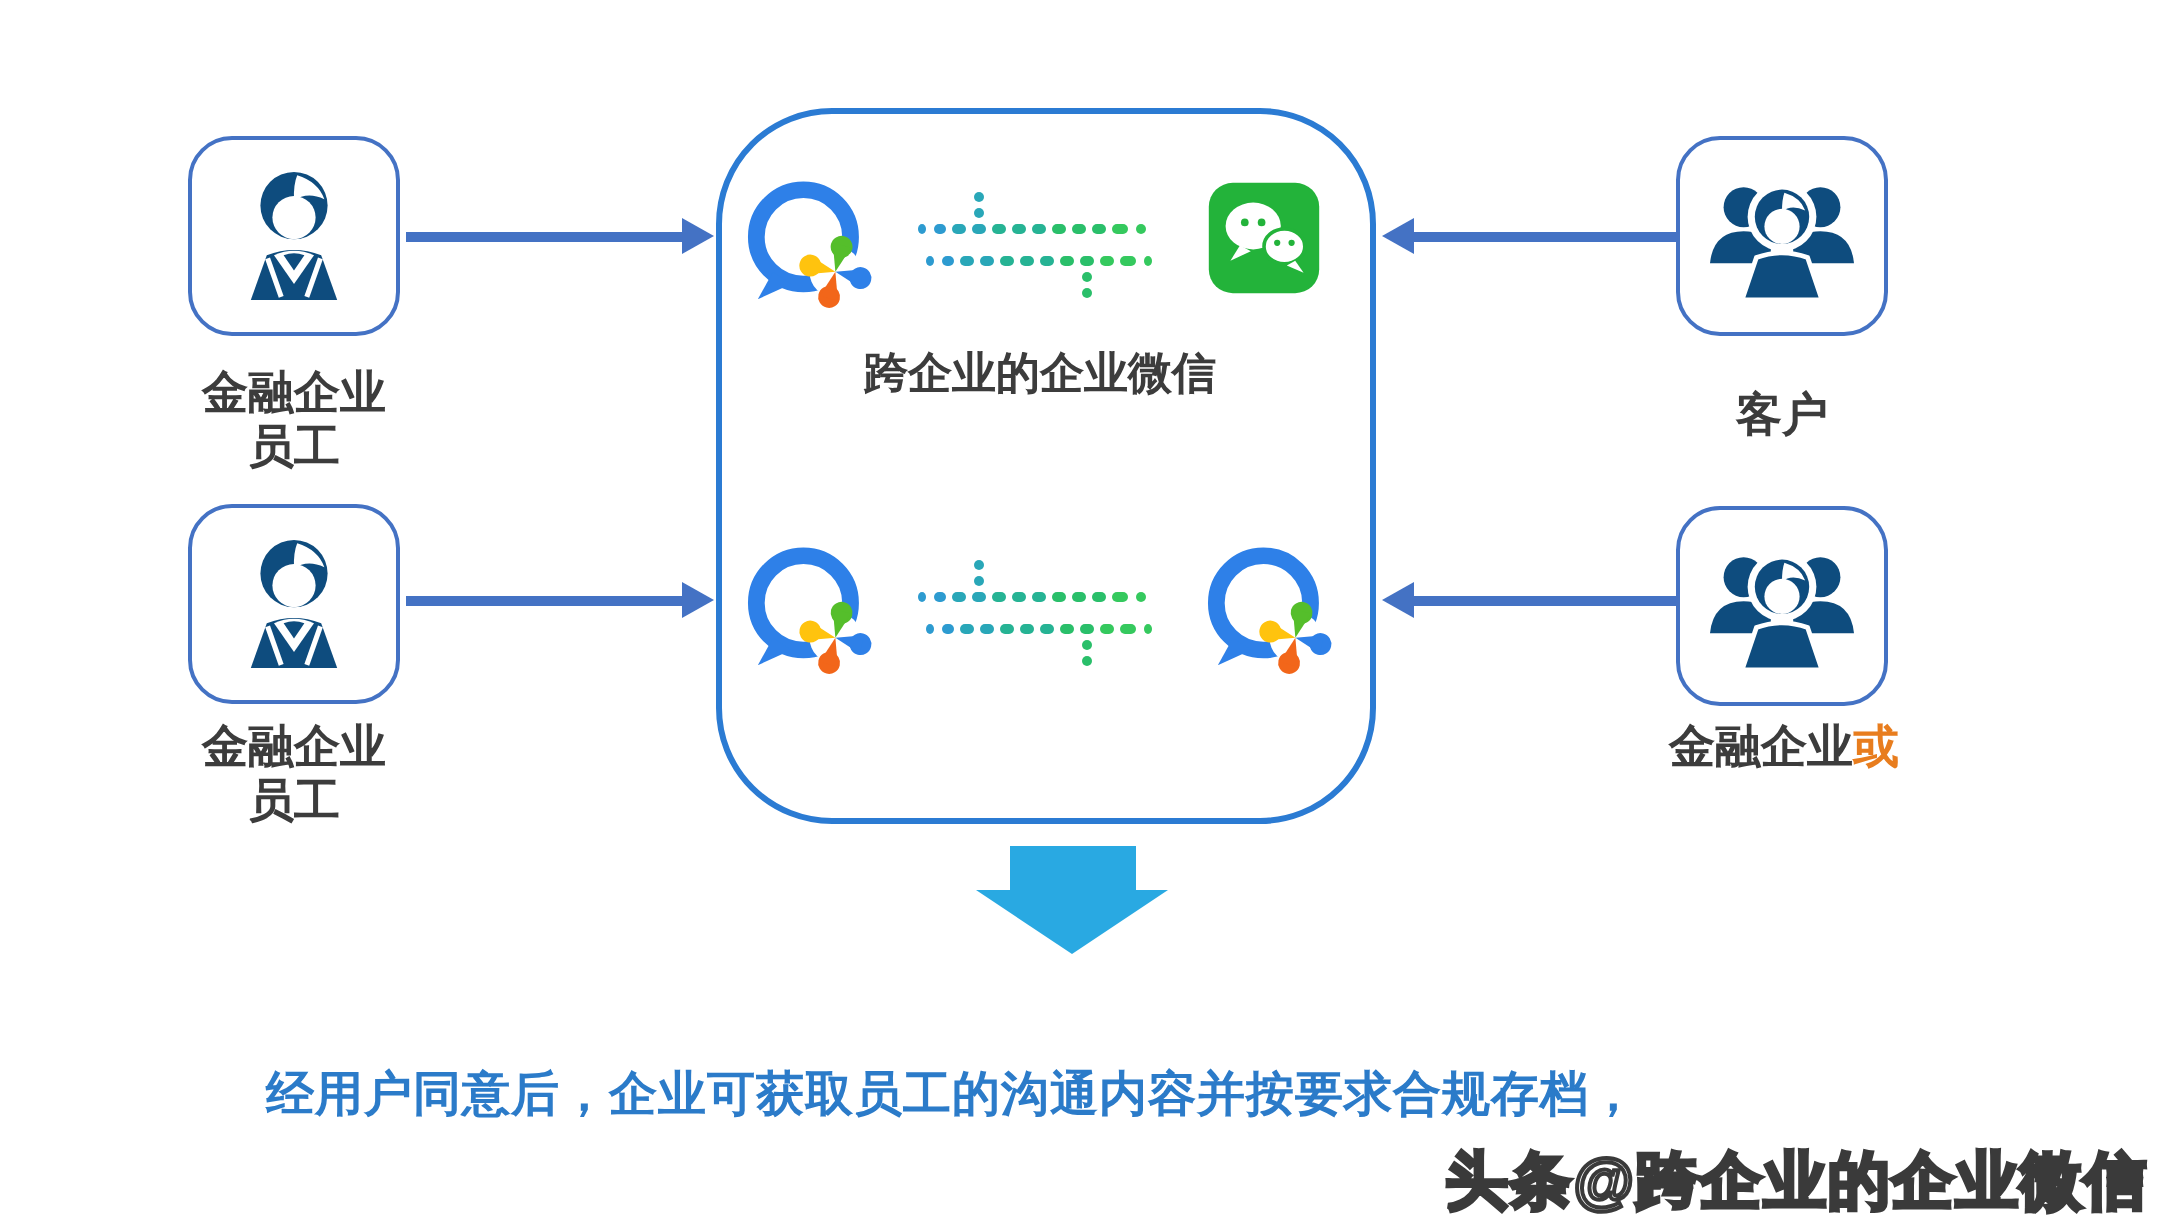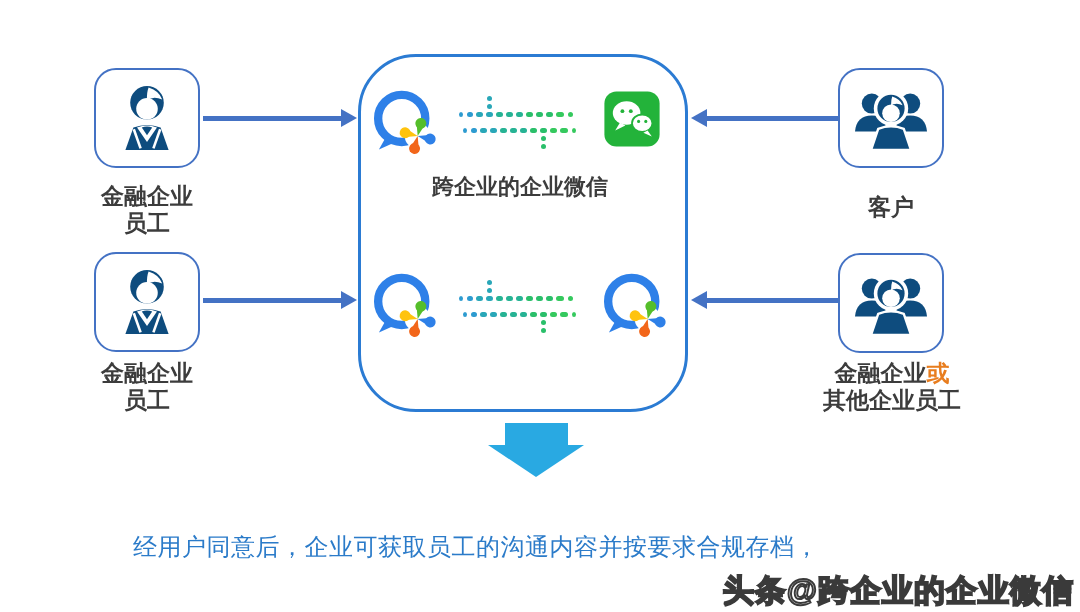--- a/index.html
+++ b/index.html
@@ -23,21 +23,21 @@
                     border-bottom:9px solid transparent;border-left:16px solid #4472C4;}
   .arrow-head-left{position:absolute;width:0;height:0;border-top:9px solid transparent;
                    border-bottom:9px solid transparent;border-right:16px solid #4472C4;}
   
   .down-stem{position:absolute;left:505px;top:423px;width:63px;height:24px;background:#29A9E2;}
   .down-head{position:absolute;left:488px;top:445px;width:0;height:0;
              border-left:48px solid transparent;border-right:48px solid transparent;
              border-top:32px solid #29A9E2;}
   
   .footer-line{position:absolute;left:0;width:952px;text-align:center;font-size:24px;
-               font-weight:400;color:#2B7BC9;letter-spacing:0.5px;}
+               font-weight:700;color:#2B7BC9;letter-spacing:0.5px;}
   
   .watermark{position:absolute;right:6px;top:570px;font-size:31px;font-weight:700;color:#ffffff;
              -webkit-text-stroke:2px #3a3a3a;letter-spacing:1px;z-index:5;white-space:nowrap;}
 </style>
 </head>
 <body>
 
 <svg width="0" height="0" style="position:absolute">
   <defs>
 
@@ -168,21 +168,20 @@
     <span>客户</span>
   </div>
 
   <div class="entity-box" style="left:838px;top:253px;">
     <svg>
         <use href="#sym-group"></use>
       </svg>
   </div>
   <div class="entity-label" style="left:792px;top:360px;">
     <span>金融企业</span><span class="hl-orange">或</span><br>
-    <span>其他企业员工</span>
   </div>
 
   <div>
     <div class="arrow-shaft" style="left:203px;top:116px;width:142px;"></div>
     <div class="arrow-head-right" style="left:341px;top:109px;"></div>
   </div>
   <div>
     <div class="arrow-shaft" style="left:203px;top:298px;width:142px;"></div>
     <div class="arrow-head-right" style="left:341px;top:291px;"></div>
   </div>

